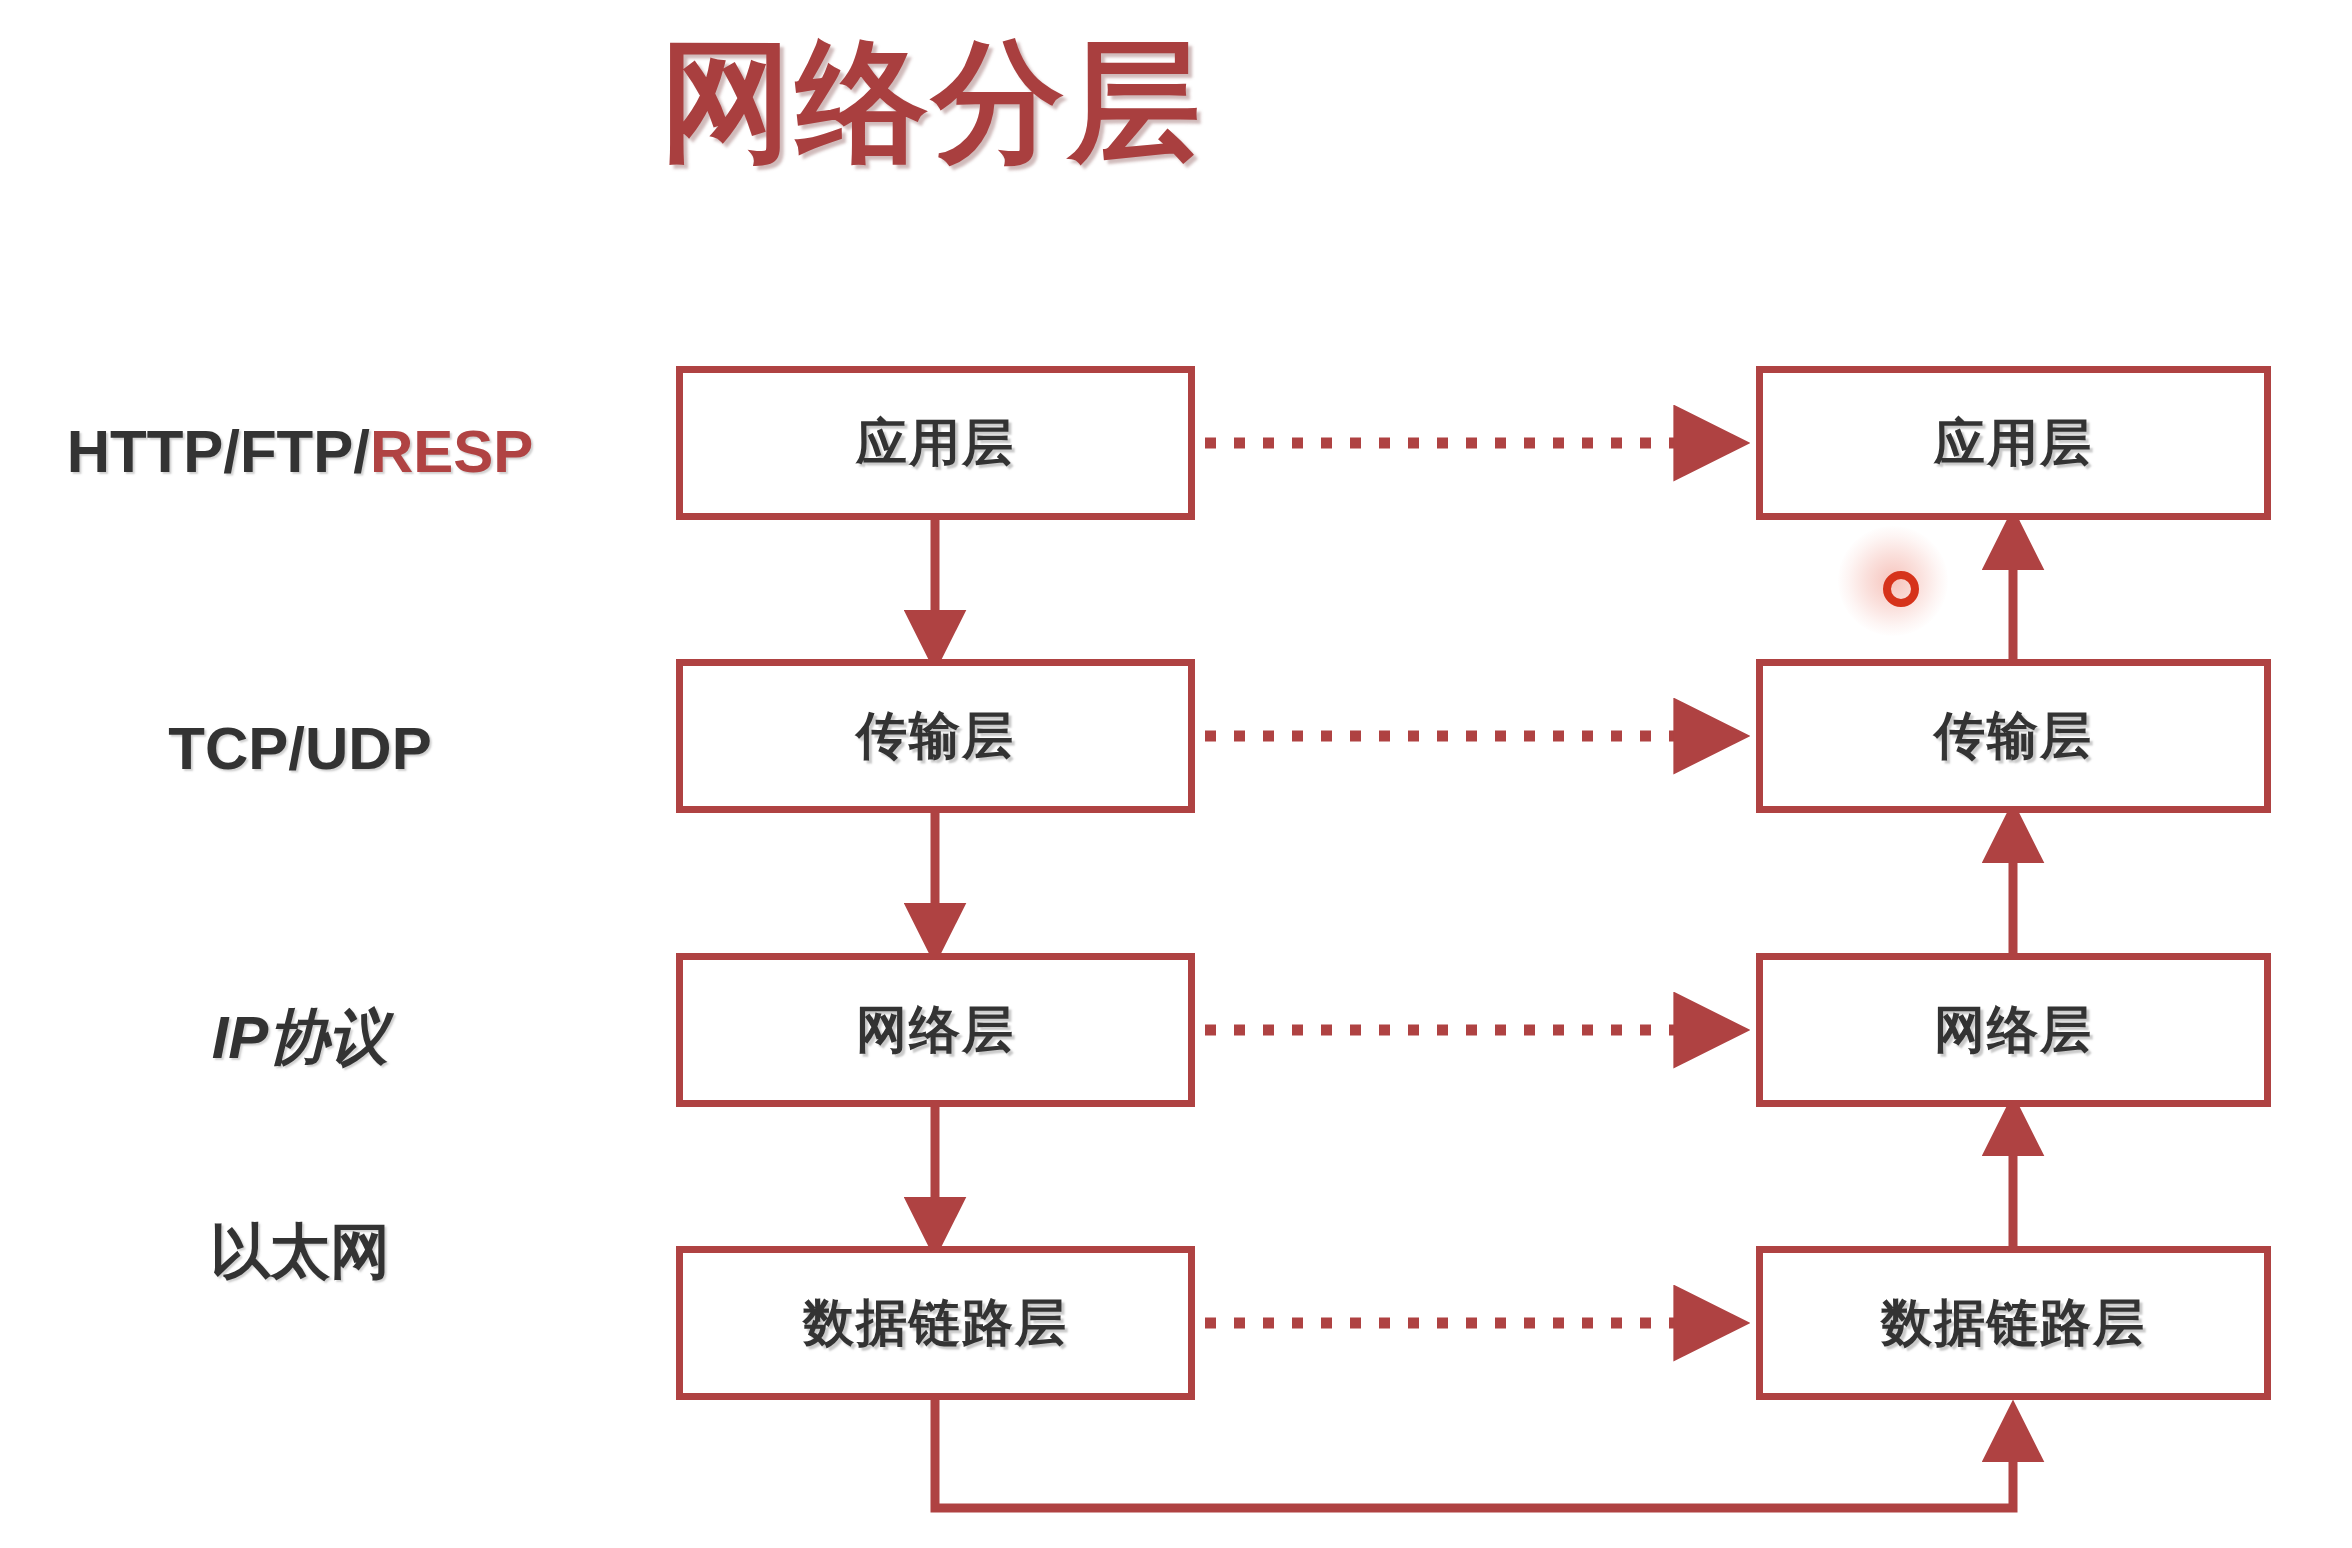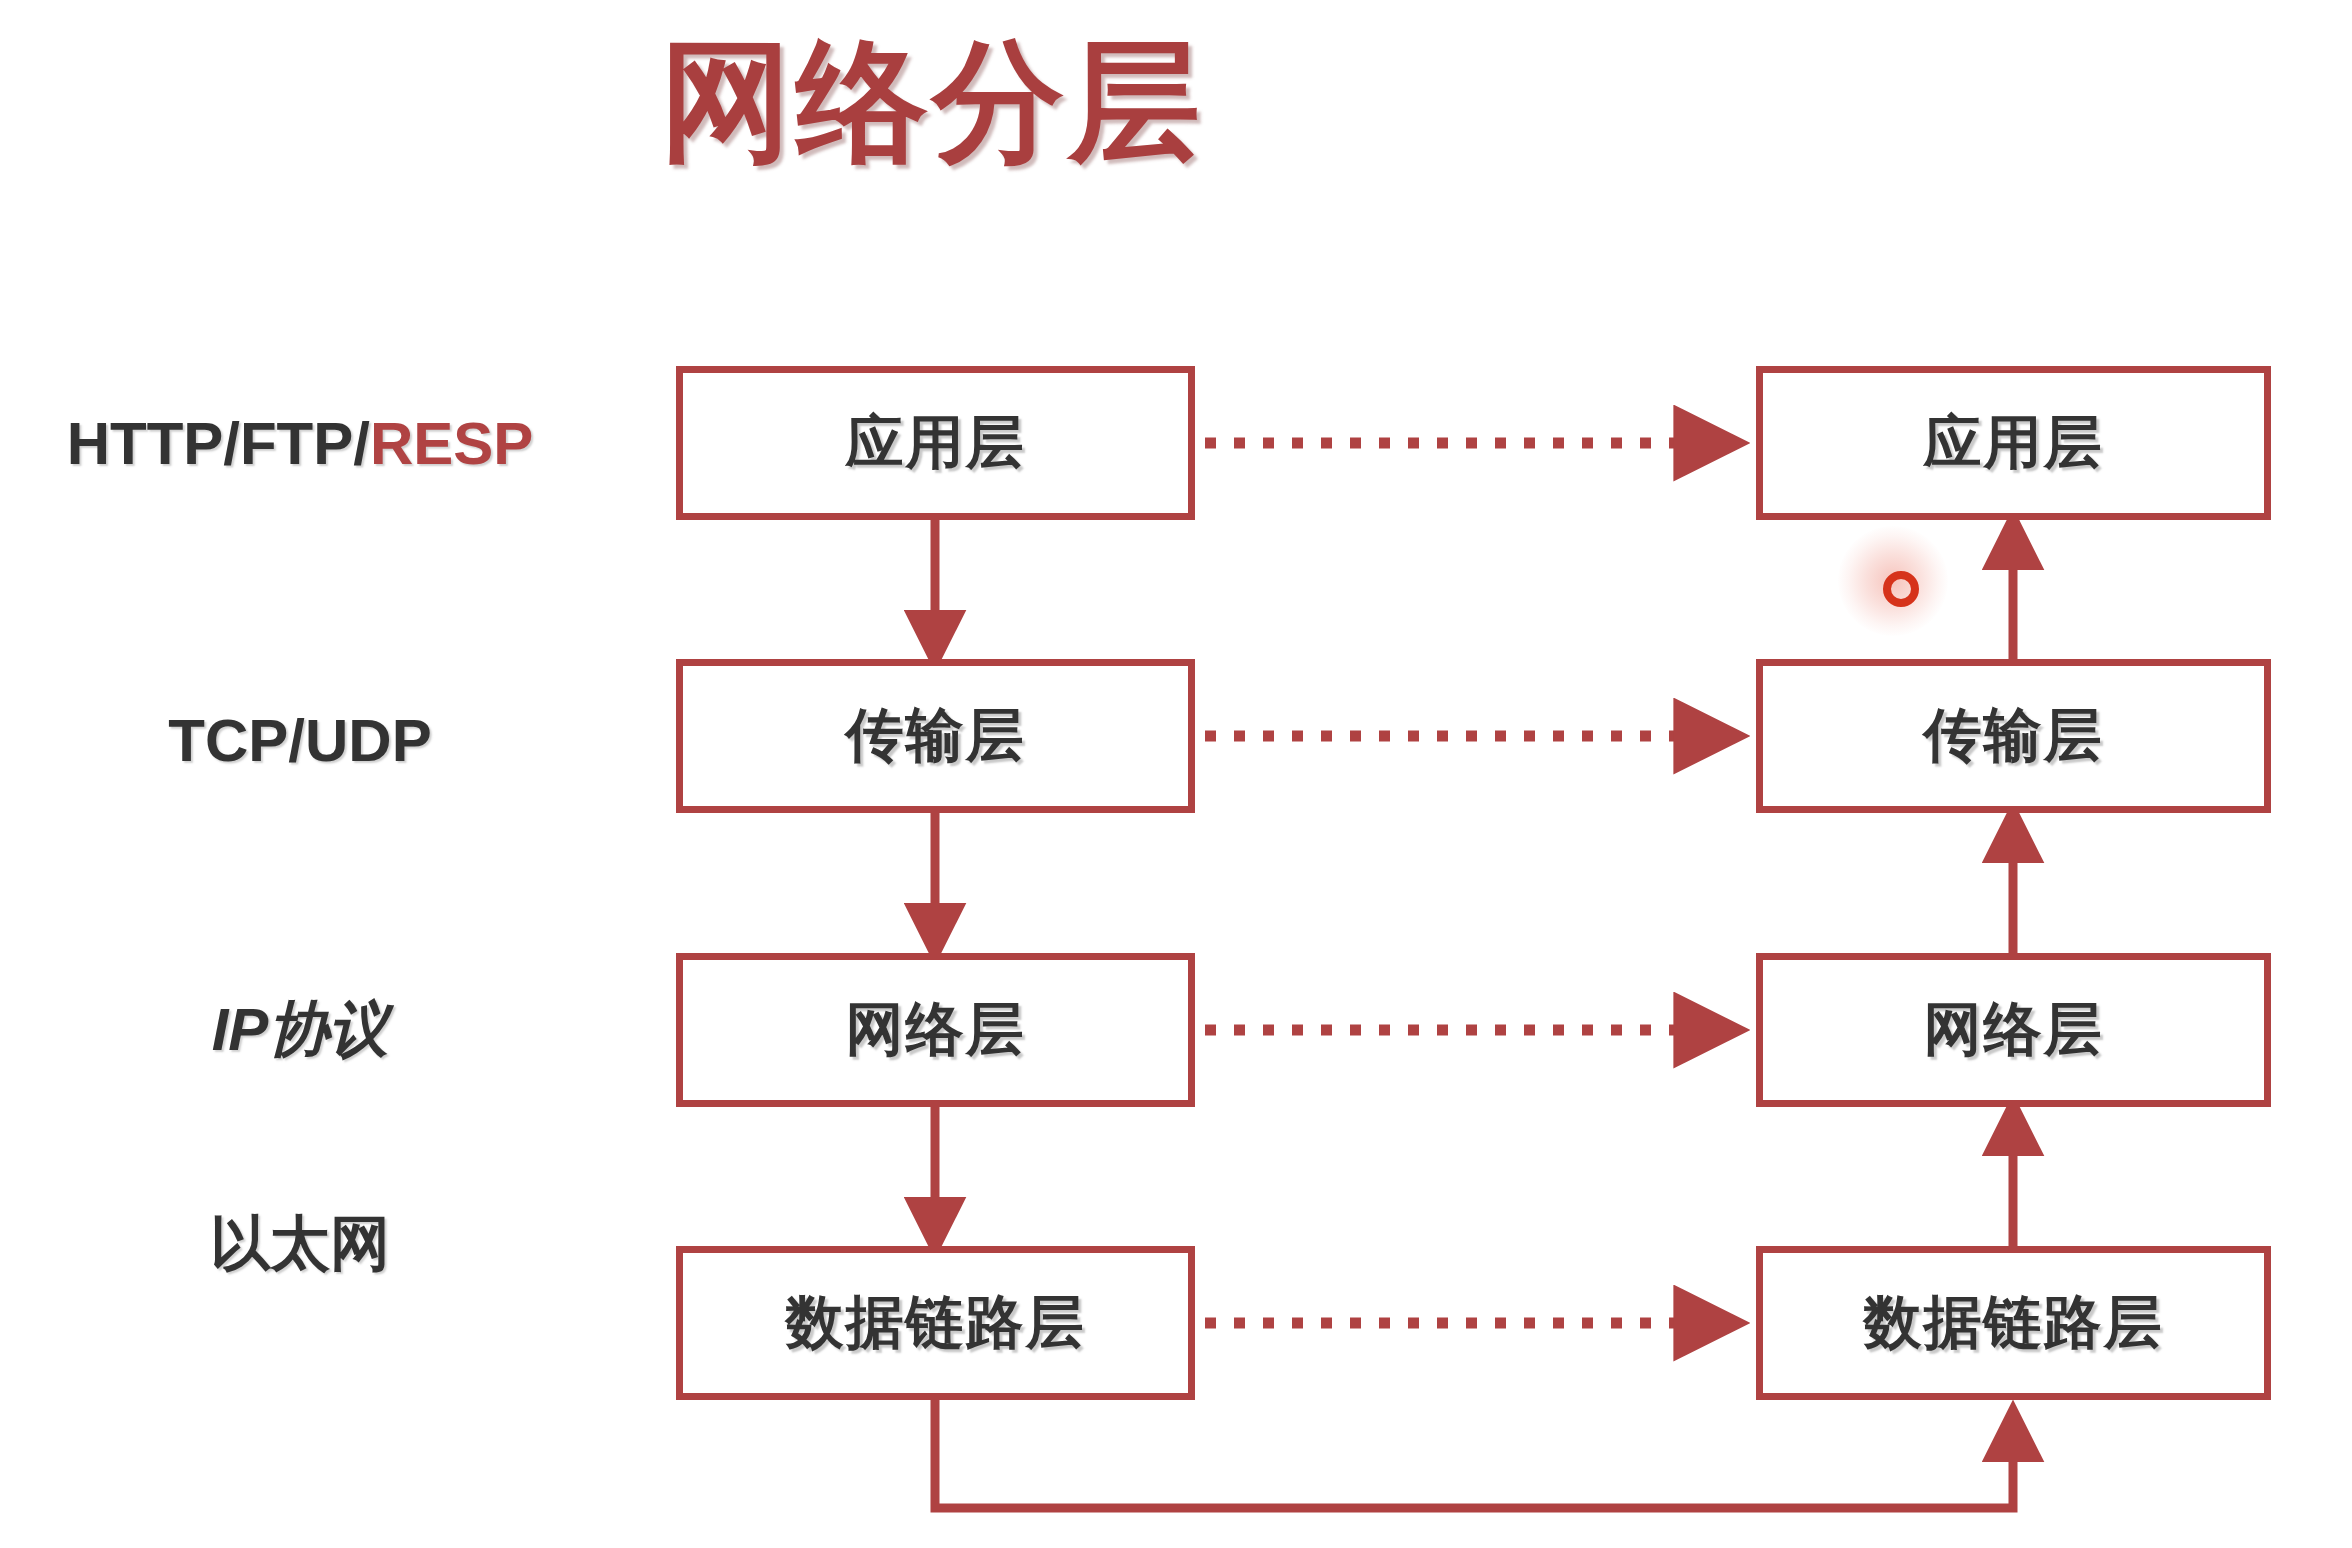--- a/index.html
+++ b/index.html
@@ -37,35 +37,36 @@
   
   .proto-label {
     position: absolute;
     text-align: center;
     font-size: 60px;
     font-weight: 700;
     color: #333333;
     white-space: nowrap;
     transform: translate(-50%, -50%);
     text-shadow: 2px 2px 2px rgba(120,120,120,0.35);
+    margin-top: 8px;
   }
   .proto-label .accent { color: #B04343; }
 
   
   .layer-box {
     position: absolute;
     box-sizing: border-box;
     border: 7px solid #AF4242;
     background: #ffffff;
     display: flex;
     align-items: center;
     justify-content: center;
   }
   .layer-box .box-label {
-    font-size: 58px;
+    font-size: 51px;
     font-weight: 700;
     color: #333333;
     letter-spacing: 2px;
     white-space: nowrap;
     text-shadow: 3px 3px 2px rgba(120,120,120,0.40);
   }
 
   
   #wires {
     position: absolute;

